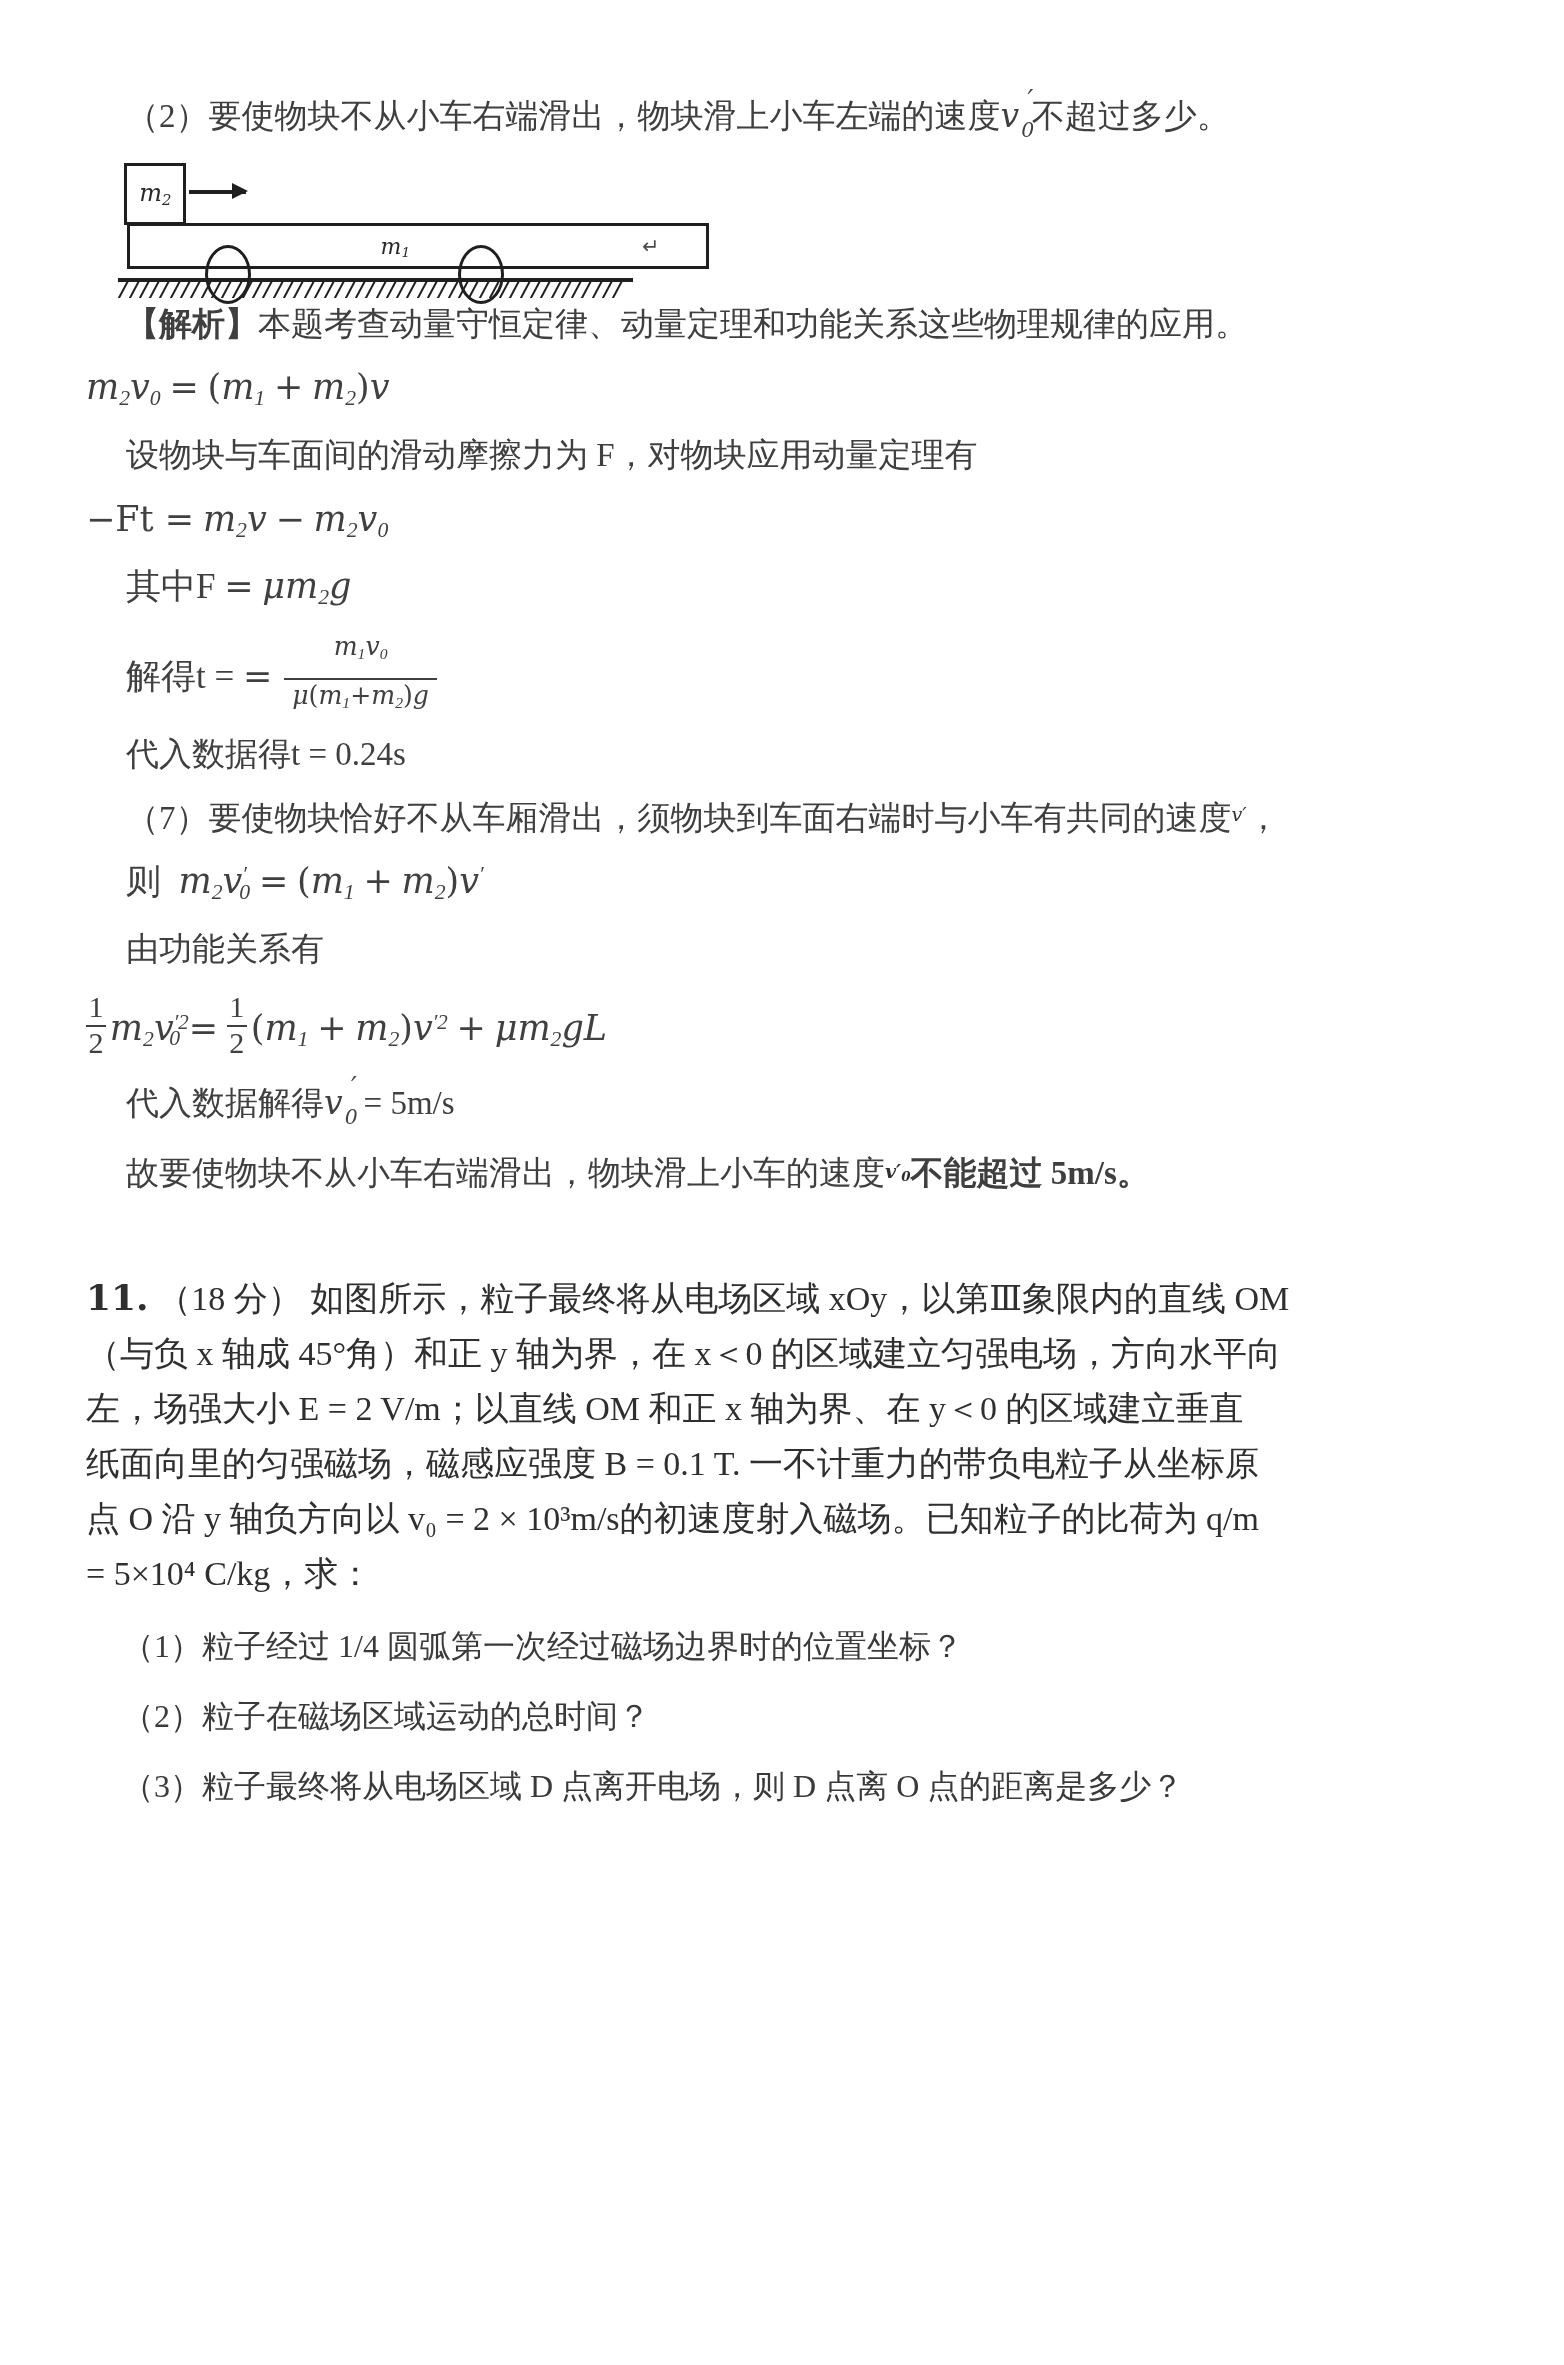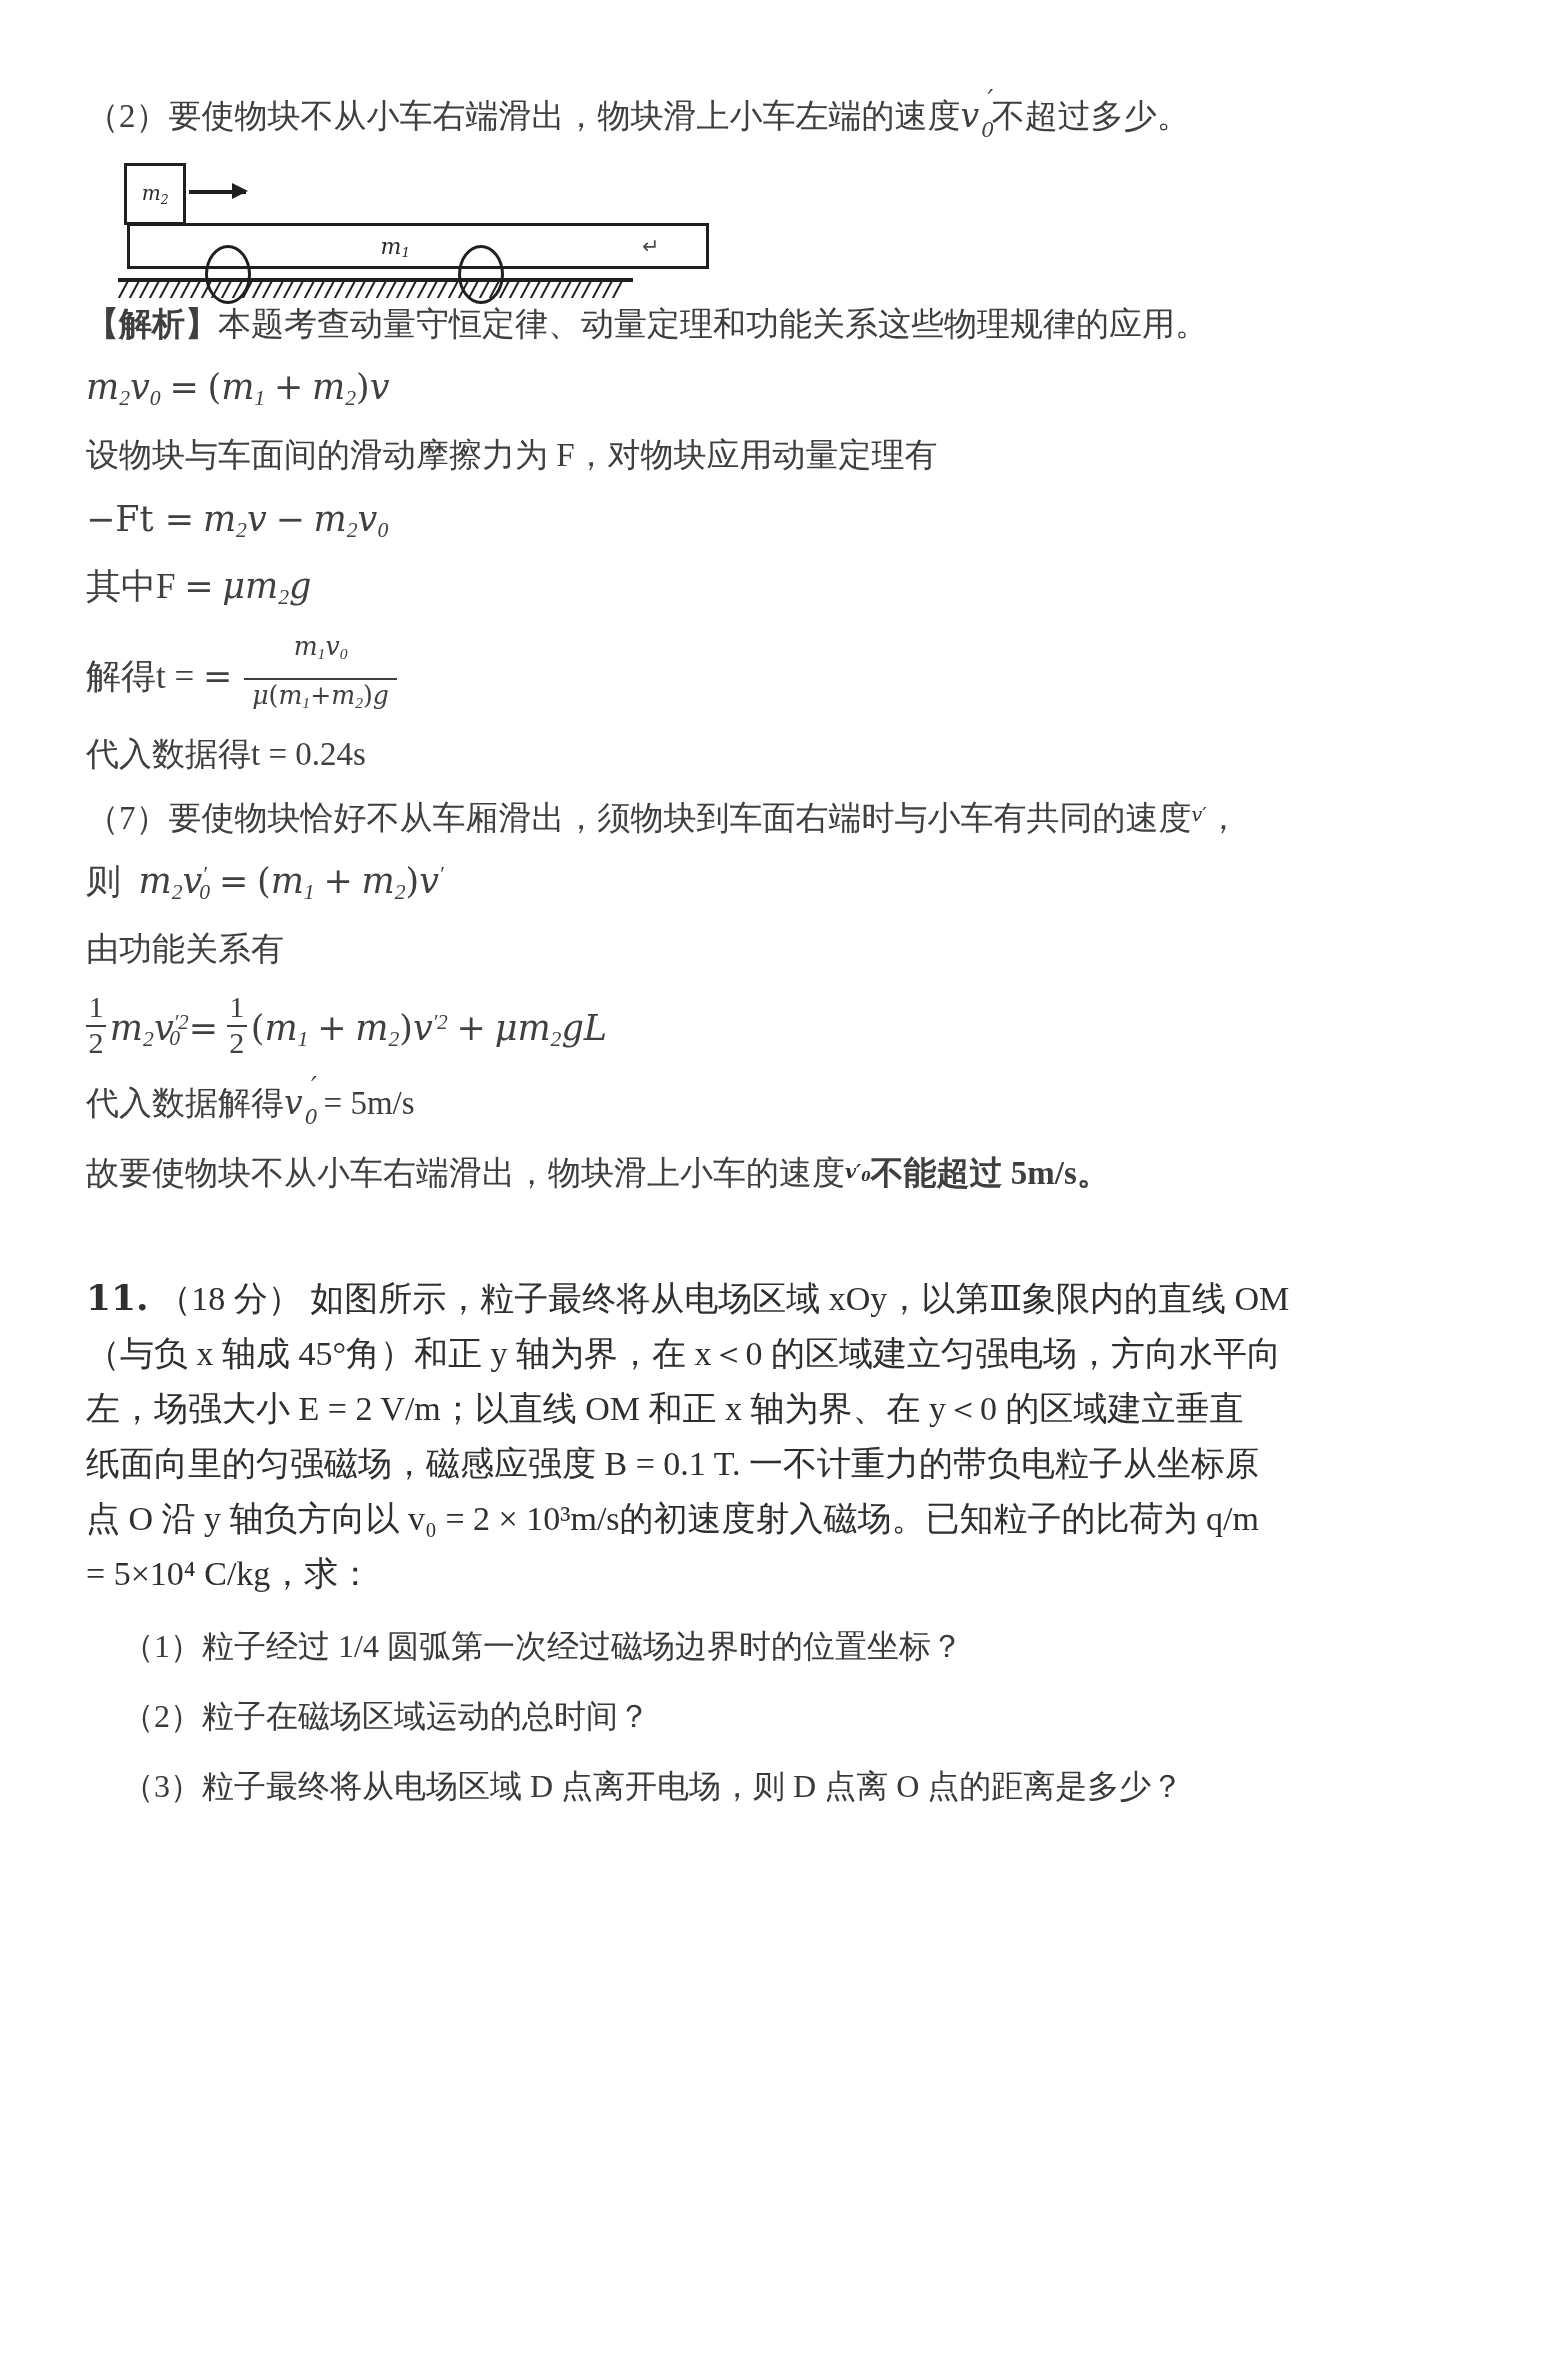--- a/index.html
+++ b/index.html
@@ -34,20 +34,21 @@
     font-size: 33px;
     line-height: 1.30;
     color: #3f3f3f;
     margin: 0 0 20.6px 0;
     white-space: nowrap;
   }
   .line.wrap { white-space: normal; }
 
   .cjk {
     font-family: "Liberation Serif", "DejaVu Serif", serif;
+    margin-left: 40px;
   }
 
   
   .m {
     font-family: "DejaVu Serif", "Liberation Serif", serif;
     font-style: italic;
   }
   .mr {
     font-family: "DejaVu Serif", "Liberation Serif", serif;
     font-style: normal;
@@ -171,21 +172,21 @@
     background: #ffffff;
     box-sizing: border-box;
   }
   .fig-block .lbl {
     position: absolute;
     left: 50%;
     top: 50%;
     transform: translate(-50%, -50%);
     font-family: "DejaVu Serif", "Liberation Serif", serif;
     font-style: italic;
-    font-size: 20px;
+    font-size: 24px;
     color: #2a2a2a;
     white-space: nowrap;
   }
   .fig-arrow {
     position: absolute;
     left: 79px;
     top: 32px;
     width: 57px;
     height: 3.2px;
     background: #1f1f1f;

